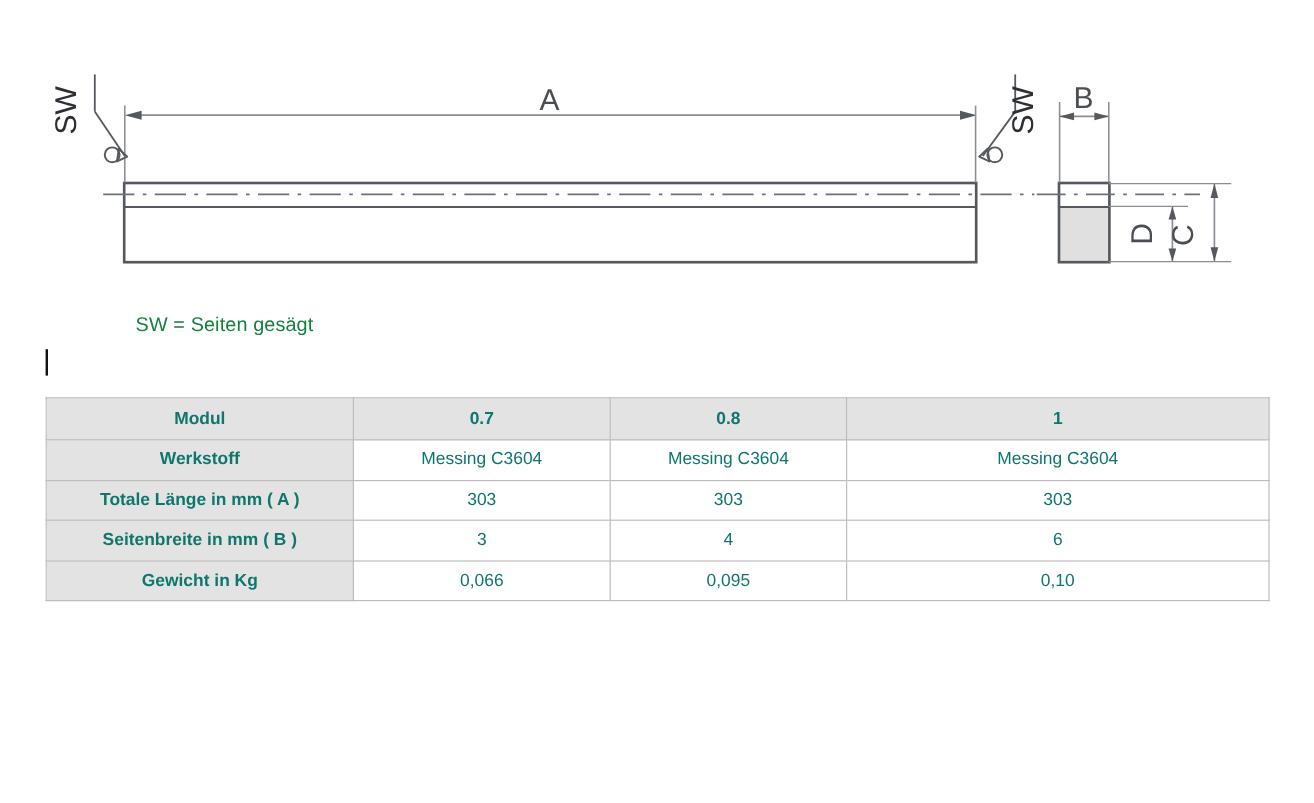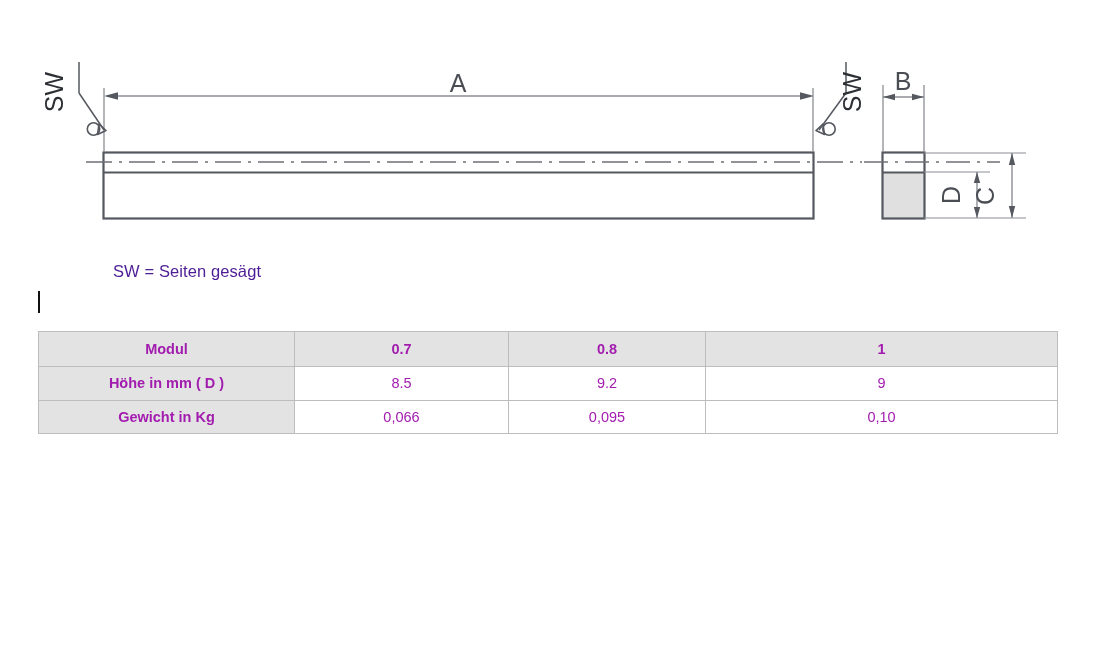--- a/index.html
+++ b/index.html
@@ -24,21 +24,21 @@
     width: 1095px;
     height: 250px;
   }
 
   
   #caption {
     position: absolute;
     left: 113px;
     top: 262px;
     font-size: 16.5px;
-    color: #4c1d95;
+    color: #15803d;
     white-space: nowrap;
     letter-spacing: 0.1px;
   }
 
   
   #caret {
     position: absolute;
     left: 38px;
     top: 291px;
     width: 2px;
@@ -54,21 +54,21 @@
     width: 1019px;
     border-collapse: collapse;
     table-layout: fixed;
   }
   #spec-table td {
     border: 1px solid #bdbdbd;
     text-align: center;
     vertical-align: middle;
     padding: 0;
     font-size: 14.5px;
-    color: #a21caf;
+    color: #0f766e;
   }
   #spec-table col.c-label { width: 256px; }
   #spec-table col.c-v1    { width: 214px; }
   #spec-table col.c-v2    { width: 197px; }
   #spec-table col.c-v3    { width: 352px; }
 
   #spec-table tr { height: 33.5px; }
   #spec-table tr.header-row { height: 35px; }
 
   td.rowlabel {
@@ -160,31 +160,43 @@
   </colgroup>
   <tbody>
     <tr class="header-row">
       <td class="modul-cell">Modul</td>
       <td class="val-cell">0.7</td>
       <td class="val-cell">0.8</td>
       <td class="val-cell">1</td>
     </tr>
 
 
-
-
-
-
-
-    <tr>
-      <td class="rowlabel">Höhe in mm ( D )</td>
-      <td>8.5</td>
-      <td>9.2</td>
-      <td>9</td>
-    </tr>
+    <tr>
+      <td class="rowlabel">Werkstoff</td>
+      <td>Messing C3604</td>
+      <td>Messing C3604</td>
+      <td>Messing C3604</td>
+    </tr>
+
+
+    <tr>
+      <td class="rowlabel">Totale Länge in mm ( A )</td>
+      <td>303</td>
+      <td>303</td>
+      <td>303</td>
+    </tr>
+
+    <tr>
+      <td class="rowlabel">Seitenbreite in mm ( B )</td>
+      <td>3</td>
+      <td>4</td>
+      <td>6</td>
+    </tr>
+
+
 
     <tr>
       <td class="rowlabel">Gewicht in Kg</td>
       <td>0,066</td>
       <td>0,095</td>
       <td>0,10</td>
     </tr>
   </tbody>
 </table>
 

